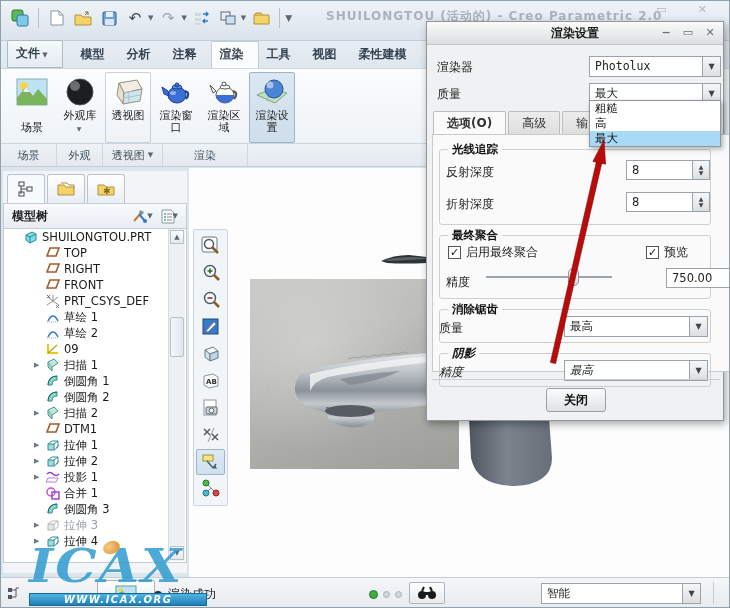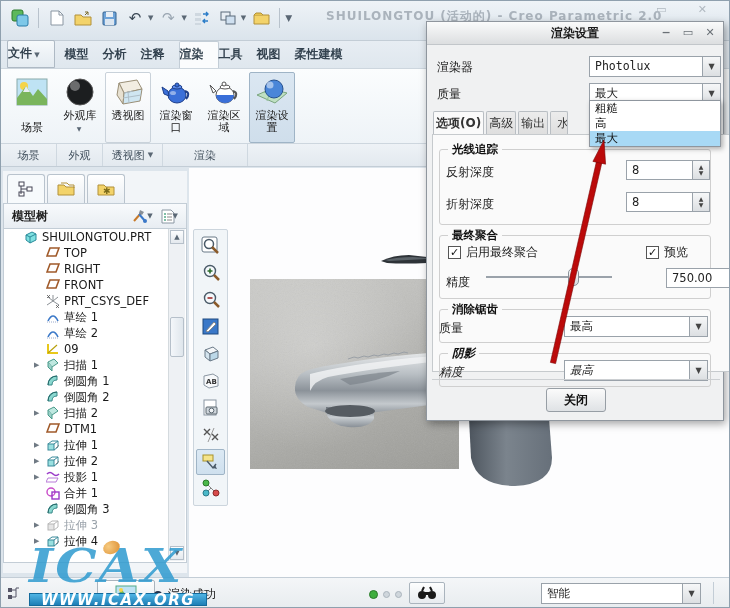--- a/index.html
+++ b/index.html
@@ -12,21 +12,21 @@
     background:linear-gradient(#eef3f7,#dbe4ec); border-bottom:1px solid #c3cdd6; }
   .qat { position:absolute; left:8px; top:4px; height:26px; display:flex; align-items:center; gap:4px; }
   .qat .sep { width:1px; height:20px; background:#b8c2cc; margin:0 3px; }
   .qbtn { width:22px; height:22px; display:flex; align-items:center; justify-content:center; border-radius:2px; }
   .ddarrow { font-size:7px; color:#5a6774; margin-left:-2px; }
   .win-title { position:absolute; left:325px; top:7px; color:#aab3bc; font-weight:bold; font-size:12px; letter-spacing:1px; white-space:nowrap; }
   .win-controls { position:absolute; right:10px; top:2px; color:#b0b8c0; font-size:11px; letter-spacing:14px; }
 
   
   .tabs { position:absolute; left:0; top:40px; width:730px; height:27px; background:linear-gradient(#e7edf3,#dfe7ee); display:flex; align-items:flex-end; padding-left:6px; }
-  .rtab { padding:4px 14px 5px 0; color:#33424f; font-weight:bold; cursor:default; }
+  .rtab { padding:4px 14px 5px 8px; color:#33424f; font-weight:bold; cursor:default; }
   .rtab.file { border:1px solid #aeb9c4; background:linear-gradient(#f6f9fb,#e4ebf1); border-radius:2px 2px 0 0; margin-right:10px; }
   .rtab.active { background:#fbfcfd; border:1px solid #c3cdd6; border-bottom:none; border-radius:2px 2px 0 0; }
 
   
   .ribbon { position:absolute; left:0; top:67px; width:730px; height:76px; background:linear-gradient(#fbfdfe,#eef3f7); border-top:1px solid #cdd6de; border-bottom:1px solid #cdd6de; display:flex; padding:3px 0 0 8px; }
   .rbtn { width:46px; margin-right:2px; display:flex; flex-direction:column; align-items:center; padding-top:3px; border:1px solid transparent; border-radius:2px; }
   .rbtn.framed { border-color:#c9d2da; background:linear-gradient(#ffffff,#eef2f6); }
   .rbtn.pressed { border-color:#9fb4c6; background:linear-gradient(#dbe7f2,#cfdeeb); }
   .rbtn .ric { height:32px; display:flex; align-items:center; justify-content:center; }
   .rbtn .rlabel { width:34px; text-align:center; font-size:11px; line-height:12px; color:#222; margin-top:2px; }
@@ -69,21 +69,21 @@
   .dialog { position:absolute; left:425px; top:20px; width:298px; height:400px; background:#f0f1f2; border:1px solid #8f969e; box-shadow:2px 3px 8px rgba(0,0,0,.35); }
   .dtitle { height:23px; background:linear-gradient(#fafbfb,#dcdee0); border-bottom:1px solid #c2c6ca; display:flex; align-items:center; justify-content:center; font-weight:bold; color:#1a1a1a; position:relative; }
   .dctrl { position:absolute; right:6px; top:4px; display:flex; gap:8px; color:#6a7076; font-size:11px; font-weight:bold; }
   .dctrl span { width:14px; text-align:center; }
   .drow { position:absolute; left:10px; color:#222; }
   .combo { position:absolute; height:21px; display:flex; }
   .combo .cval { flex:1; background:#ffffff; border:1px solid #9aa2aa; border-right:none; padding:2px 5px; font-size:11.5px; overflow:hidden; white-space:nowrap; }
   .combo .cbtn { width:19px; background:linear-gradient(#f6f7f8,#dcdfe2); border:1px solid #9aa2aa; display:flex; align-items:center; justify-content:center; font-size:8px; color:#444; }
   .mono { font-family:"DejaVu Sans Mono","Liberation Mono",monospace; }
   .dtabs { position:absolute; left:6px; top:92px; display:flex; align-items:flex-end; height:21px; }
-  .dtab { padding:3px 2px; color:#333; border:1px solid #b9bec3; border-bottom:none; background:linear-gradient(#ececec,#dedede); border-radius:2px 2px 0 0; margin-right:2px; white-space:nowrap; overflow:hidden; }
+  .dtab { padding:3px 13px; color:#333; border:1px solid #b9bec3; border-bottom:none; background:linear-gradient(#ececec,#dedede); border-radius:2px 2px 0 0; margin-right:2px; white-space:nowrap; overflow:hidden; }
   .dtab.active { background:#fafafa; font-weight:bold; }
   .dtab.clipped { width:18px; padding:3px 2px 3px 6px; }
   .dpanel { position:absolute; left:5px; top:112px; width:300px; height:238px; background:#fafafa; border:1px solid #c6cacd; }
   .fgroup { position:absolute; left:6px; width:272px; border:1px solid #cfcfcf; border-radius:3px; }
   .fgroup .glabel { position:absolute; left:8px; top:-8px; background:#fafafa; padding:0 4px; font-weight:bold; color:#111; font-size:11.5px; }
   .spin { position:absolute; height:20px; display:flex; }
   .spin .sval { width:66px; background:#fff; border:1px solid #9aa2aa; border-right:none; padding:2px 5px; font-size:11.5px; }
   .spin .sarr { width:18px; border:1px solid #9aa2aa; background:linear-gradient(#f6f7f8,#dcdfe2); display:flex; flex-direction:column; align-items:center; justify-content:center; font-size:6px; color:#444; line-height:6px; }
   .chk { position:absolute; display:flex; align-items:center; gap:5px; color:#222; }
   .chk .box { width:13px; height:13px; background:#fff; border:1px solid #555; display:flex; align-items:center; justify-content:center; font-size:11px; font-weight:bold; color:#111; line-height:11px; }
@@ -103,21 +103,21 @@
   .dot { width:9px; height:9px; border-radius:50%; }
   .searchbtn { position:absolute; left:408px; top:4px; width:36px; height:22px; border:1px solid #aab4bd; border-radius:2px; background:linear-gradient(#fdfefe,#e7ebef); display:flex; align-items:center; justify-content:center; }
   .filtercombo { left:540px; top:5px; width:160px; }
   .ssep { position:absolute; left:712px; top:4px; width:1px; height:22px; background:#c3cdd6; }
   .imgbtn { position:absolute; left:96px; top:2px; width:58px; height:26px; border:1px solid #aab4bd; border-radius:2px; background:linear-gradient(#fdfefe,#e7ebef); display:flex; align-items:center; justify-content:center; }
 
   
   .watermark { position:absolute; left:18px; top:538px; width:200px; height:68px; z-index:60; pointer-events:none; }
   .wm-text { position:absolute; left:10px; top:-4px; font-family:"DejaVu Serif","Liberation Serif",serif; font-style:italic; font-weight:bold; font-size:52px; color:#2f9bd0; opacity:.85; letter-spacing:2px; transform:scaleY(.88); }
   .wm-dot { position:absolute; left:84px; top:2px; width:17px; height:13px; background:radial-gradient(circle at 35% 35%,#f6c87a,#d98522); border-radius:50%; transform:rotate(-20deg); opacity:.95; }
-  .wm-banner { position:absolute; left:10px; top:54px; width:178px; height:13px; background:linear-gradient(#4fb4e4,#1f7fb6); border:1px solid #136a9c; display:flex; align-items:center; justify-content:center; color:#fff; font-weight:bold; font-style:italic; font-size:15px; letter-spacing:1.5px; }
+  .wm-banner { position:absolute; left:10px; top:54px; width:178px; height:13px; background:linear-gradient(#4fb4e4,#1f7fb6); border:1px solid #136a9c; display:flex; align-items:center; justify-content:center; color:#fff; font-weight:bold; font-style:italic; font-size:10px; letter-spacing:1.5px; }
 
   .arrow-overlay { position:absolute; left:0; top:0; width:730px; height:608px; z-index:50; pointer-events:none; }
   svg { display:block; }
 </style>
 </head>
 <body>
 
 <div id="app">
 
   <div class="titlebar">

